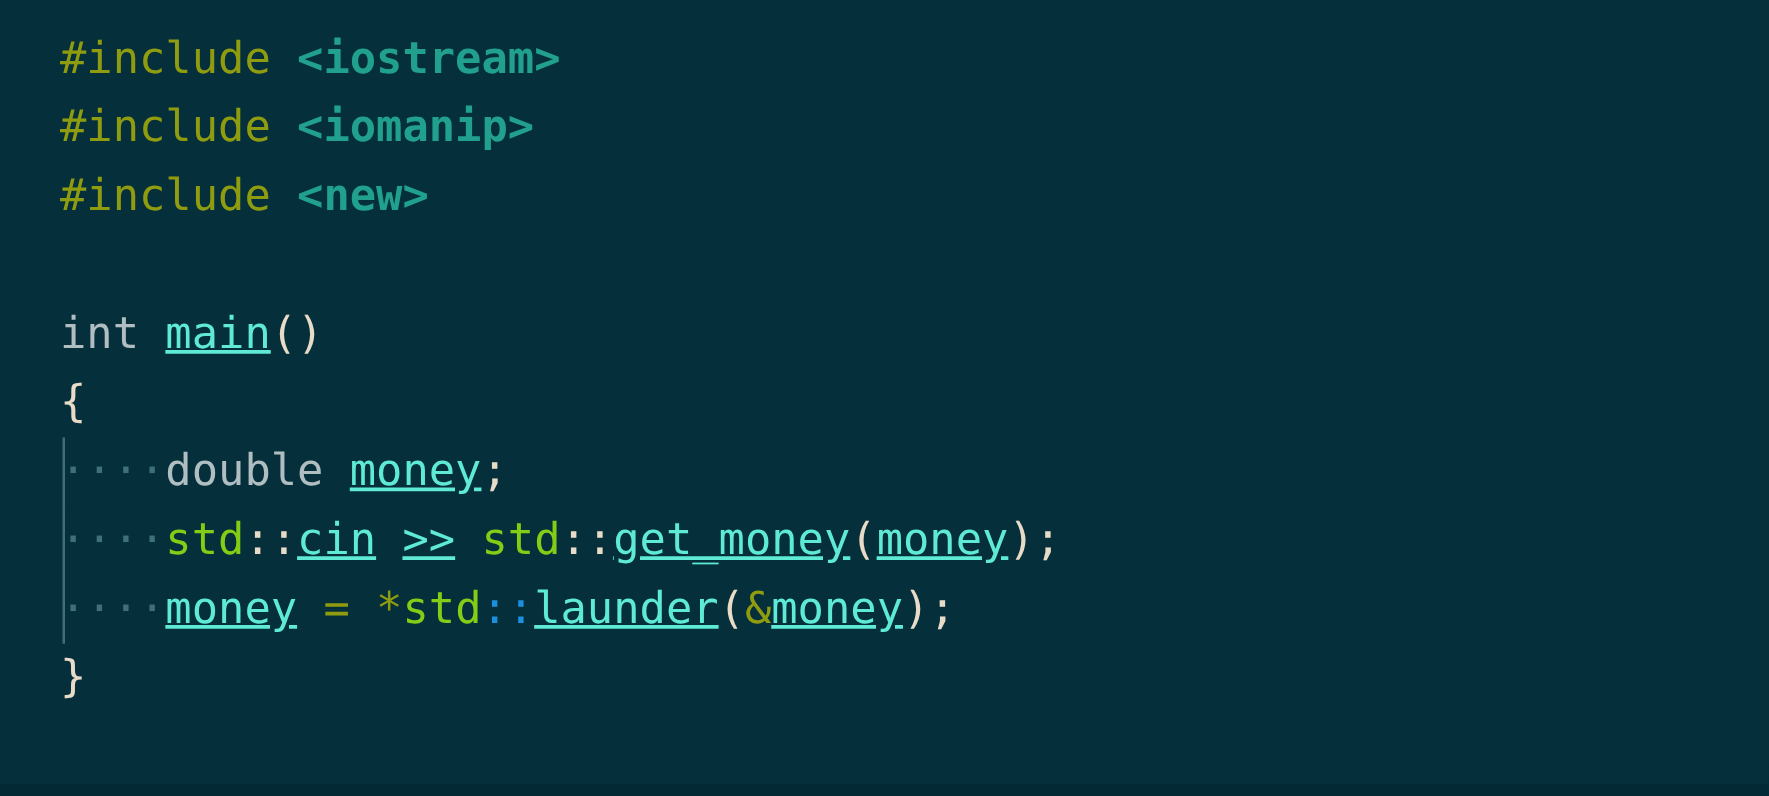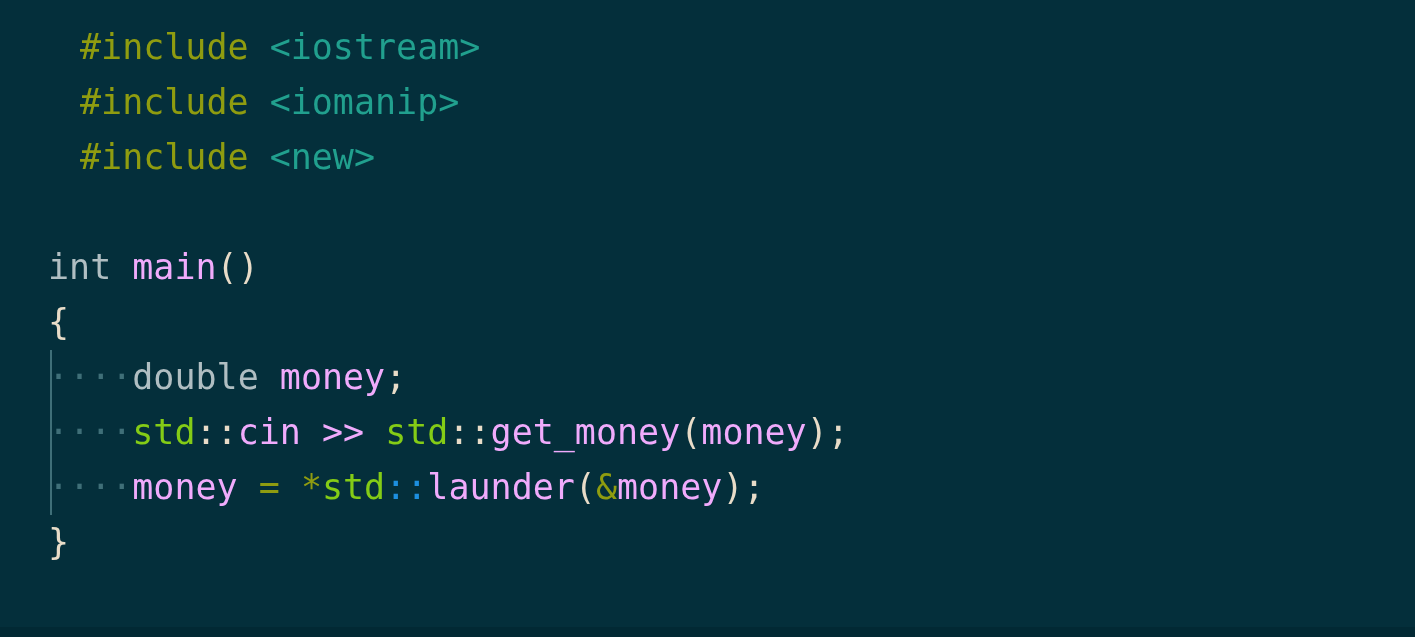--- a/index.html
+++ b/index.html
@@ -43,24 +43,24 @@
   .line.indented::before {
     content: "";
     position: absolute;
     left: 2px;
     top: 0;
     width: 2px;
     height: 55px;
     background: #3f6f78;
   }
   
-  .t-pre      { color: #8f9c10; margin-left: 32px; }              
-  .t-header   { color: #21a08e; }              
+  .t-pre      { color: #8f9c10; }              
+  .t-header   { color: #21a08e; font-weight: bold; }              
   .t-kw       { color: #b0bec2; font-weight: normal; } 
-  .t-ident    { color: #f0abfc; }              
+  .t-ident    { color: #5eead4; text-decoration: underline; }              
   .t-punct    { color: #e8dcc8; }              
   .t-op       { color: #8f9c10; }              
   .t-ns       { color: #84cc16; text-align: right; }              
   .t-colon-b  { color: #1d8fe0; }              
   .t-ws       { color: #3f6f78; }              
 </style>
 </head>
 <body>
 
 <div id="screenshot">

